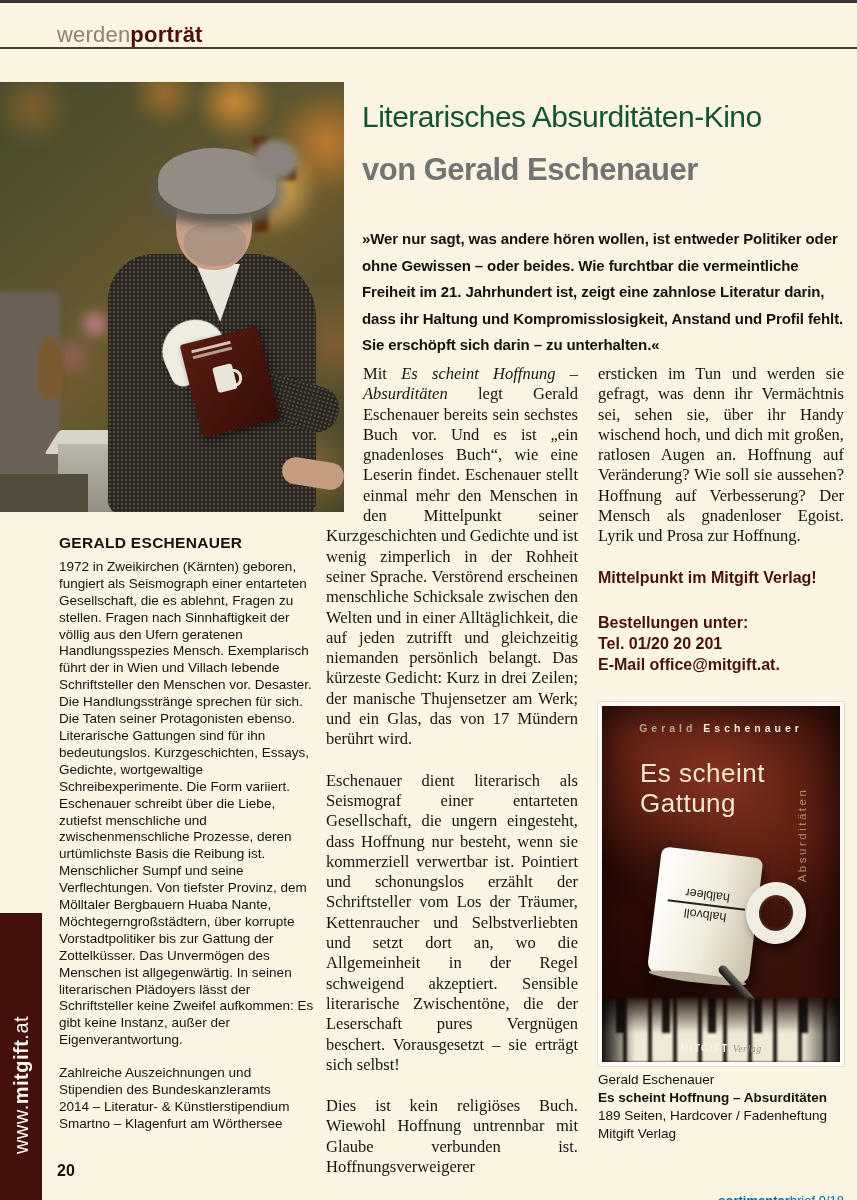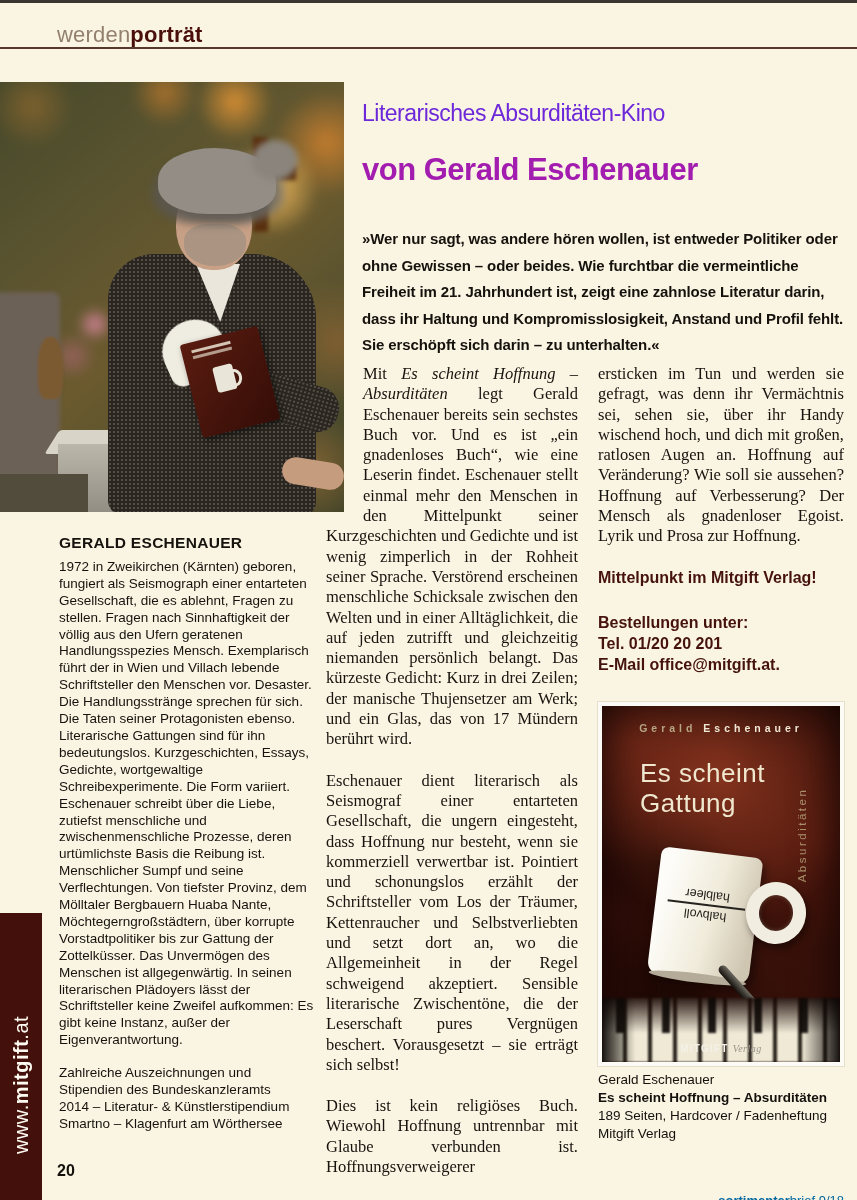--- a/index.html
+++ b/index.html
@@ -59,22 +59,22 @@
   .ph-hair { left:158px; top:66px; width:118px; height:66px; background:#938d86; border-radius:55% 60% 40% 48%;
     box-shadow:-6px 10px 8px rgba(90,86,80,.8), 8px 6px 10px rgba(120,115,108,.9); }
   .ph-hair-wisp { left:252px; top:58px; width:46px; height:40px; background:#8a847c; border-radius:50%; filter:blur(3px); }
   .ph-pages { left:162px; top:238px; width:64px; height:60px; background:#efece2; border-radius:50% 50% 20% 20%; transform:rotate(-24deg); filter:blur(.5px); }
   .ph-bookcover { left:190px; top:252px; width:80px; height:96px; background:linear-gradient(135deg,#5a1c10,#340d07); transform:rotate(-14deg); border-radius:3px; box-shadow:2px 3px 6px rgba(0,0,0,.5); }
   .ph-bookmug { position:absolute; left:26px; top:30px; width:20px; height:26px; background:#e9e5d8; border-radius:3px; }
   .ph-bookmug::after { content:""; position:absolute; right:-7px; top:6px; width:10px; height:12px; border:3px solid #e9e5d8; border-radius:50%; }
   .ph-booktitle { position:absolute; left:10px; top:8px; width:40px; height:3px; background:rgba(235,228,210,.85); box-shadow:0 6px 0 rgba(235,228,210,.65); }
 
   
-  .headline1 { position:absolute; left:362px; top:100px; width:486px; font-size:23px; letter-spacing:-.5px; color:#6d28d9; font-weight:400; }
-  .headline2 { position:absolute; left:362px; top:152px; width:486px; font-size:31px; letter-spacing:-.5px; color:#a21caf; font-weight:700; }
+  .headline1 { position:absolute; left:362px; top:100px; width:486px; font-size:30px; letter-spacing:-.5px; color:#14532d; font-weight:400; }
+  .headline2 { position:absolute; left:362px; top:152px; width:486px; font-size:31px; letter-spacing:-.5px; color:#737373; font-weight:700; }
 
   
   .quote { position:absolute; left:362px; top:226px; width:492px; font-size:15px; font-weight:700;
     line-height:26.5px; color:#15120d; letter-spacing:-.1px; }
 
   
   .bio { position:absolute; left:59px; top:535px; width:256px; font-size:13.5px; line-height:16.9px; color:#16130e; }
   .bio-heading { font-size:15.5px; font-weight:700; letter-spacing:.3px; margin-bottom:7px; }
   .bio-awards { margin-top:16px; }
 

